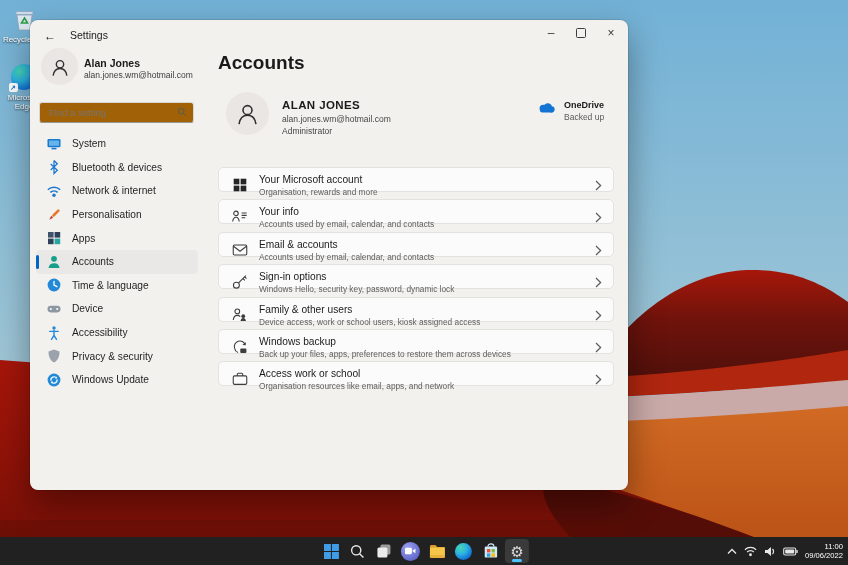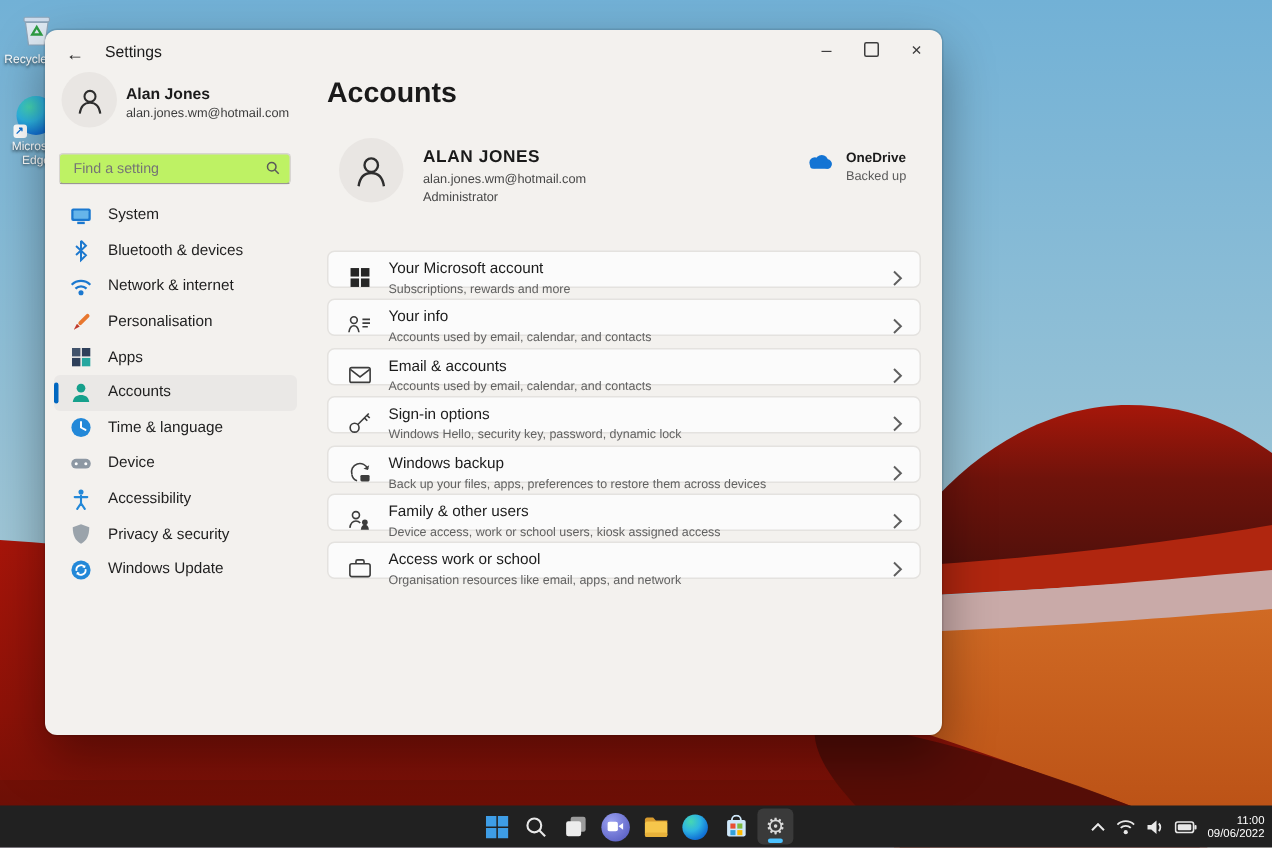--- a/index.html
+++ b/index.html
@@ -32,21 +32,21 @@
   .win-controls{position:absolute;right:2px;top:0;display:flex;}
   .win-btn{width:30px;height:25px;display:flex;align-items:center;justify-content:center;
        font-size:12px;color:#3d3d3d;}
   .max-box{width:8px;height:8px;border:1px solid #3d3d3d;border-radius:1.5px;}
 
   
   .sb-avatar{position:absolute;left:11px;top:28px;width:37px;height:37px;border-radius:50%;
        background:#e9e6e3;display:flex;align-items:center;justify-content:center;}
   .sb-name{position:absolute;left:54px;top:37px;font-size:10.5px;font-weight:bold;color:#1b1b1b;}
   .sb-email{position:absolute;left:54px;top:50px;font-size:8.5px;color:#3c3c3c;}
-  .sb-search{position:absolute;left:9px;top:82px;width:153px;height:19px;background:#bef264;
+  .sb-search{position:absolute;left:9px;top:82px;width:153px;height:19px;background:#a16207;
        border:1px solid #d8d5d2;border-bottom-color:#9a9792;border-radius:3px;}
   .sb-search input{position:absolute;left:7px;top:0;width:120px;height:17px;border:0;outline:none;
        background:transparent;font-family:"Liberation Sans",sans-serif;font-size:9.5px;color:#1b1b1b;}
   .sb-search .mag{position:absolute;right:6px;top:4px;}
   .nav{position:absolute;left:6px;top:112px;width:162px;}
   .nav-item{position:relative;height:23.6px;display:flex;align-items:center;border-radius:4px;cursor:default;}
   .nav-item .nicon{width:16px;height:16px;margin-left:10px;flex:0 0 16px;}
   .nav-item .nlabel{margin-left:10px;font-size:10.2px;color:#1f1f1f;white-space:nowrap;}
   .nav-item.selected{background:#eae8e6;}
   .nav-item .accent{display:none;}
@@ -299,21 +299,21 @@
   <div class="cards">
 
     <div class="card">
       <svg class="cicon" width="18" height="18" viewBox="0 0 20 20">
           <rect x="3" y="3" width="6.3" height="6.3" fill="#262626"></rect>
           <rect x="10.7" y="3" width="6.3" height="6.3" fill="#262626"></rect>
           <rect x="3" y="10.7" width="6.3" height="6.3" fill="#262626"></rect>
           <rect x="10.7" y="10.7" width="6.3" height="6.3" fill="#262626"></rect>
         </svg>
       <div class="ctitle">Your Microsoft account</div>
-      <div class="csub">Subscriptions, rewards and more</div>
+      <div class="csub">Organisation, rewards and more</div>
       <svg class="chev" width="7" height="11" viewBox="0 0 7 11" fill="none" stroke="#5f5f5f" stroke-width="1.3">
           <path d="M1,1 L5.6,5.5 L1,10"></path>
         </svg>
     </div>
 
     <div class="card">
       <svg class="cicon" width="18" height="18" viewBox="0 0 20 20" fill="none" stroke="#3d3d3d" stroke-width="1.2">
           <circle cx="5.5" cy="6" r="2.5"></circle>
           <path d="M1.8,15 C2.3,11.6 3.8,10.2 5.5,10.2 C7.2,10.2 8.7,11.6 9.2,15"></path>
           <path d="M11.8,5.5 H17.4 M11.8,8.2 H17.4 M11.8,10.9 H15.8"></path>
@@ -337,52 +337,52 @@
         </svg>
     </div>
 
     <div class="card">
       <svg class="cicon" width="18" height="18" viewBox="0 0 20 20" fill="none" stroke="#3d3d3d" stroke-width="1.2">
           <circle cx="6" cy="13.5" r="3.3"></circle>
           <path d="M8.4,11.1 L16.5,3 M13.3,6.2 L15.4,8.3 M15.2,4.3 L17.2,6.3"></path>
         </svg>
       <div class="ctitle">Sign-in options</div>
       <div class="csub">Windows Hello, security key, password, dynamic lock</div>
-      <svg class="chev" width="7" height="11" viewBox="0 0 7 11" fill="none" stroke="#5f5f5f" stroke-width="1.3">
-          <path d="M1,1 L5.6,5.5 L1,10"></path>
-        </svg>
-    </div>
-
-    <div class="card">
-      <svg class="cicon" width="18" height="18" viewBox="0 0 20 20">
-          <path d="M4,11.5 A6.2,6.2 0 0 1 15.8,7.6" fill="none" stroke="#3d3d3d" stroke-width="1.2"></path>
-          <path d="M16.8,4.6 L15.9,8.2 L12.6,7.2 Z" fill="#3d3d3d"></path>
-          <path d="M4,11.5 A6.2,6.2 0 0 0 7.8,16.2" fill="none" stroke="#3d3d3d" stroke-width="1.2"></path>
-          <rect x="10.3" y="11.8" width="6.8" height="4.8" rx="1" fill="#3d3d3d"></rect>
-        </svg>
-      <div class="ctitle">Windows backup</div>
-      <div class="csub">Back up your files, apps, preferences to restore them across devices</div>
       <svg class="chev" width="7" height="11" viewBox="0 0 7 11" fill="none" stroke="#5f5f5f" stroke-width="1.3">
           <path d="M1,1 L5.6,5.5 L1,10"></path>
         </svg>
     </div>
 
     <div class="card">
       <svg class="cicon" width="18" height="18" viewBox="0 0 20 20">
           <g fill="none" stroke="#3d3d3d" stroke-width="1.2">
             <circle cx="7" cy="6" r="2.6"></circle>
             <path d="M2.5,15.5 C3,11.8 4.8,10.4 7,10.4 C8.3,10.4 9.4,10.9 10.2,11.8"></path>
           </g>
           <g fill="#3d3d3d">
             <circle cx="13.6" cy="11.3" r="2.1"></circle>
             <path d="M10.6,16.8 C10.9,14.2 12.1,13.2 13.6,13.2 C15.1,13.2 16.3,14.2 16.6,16.8 Z"></path>
           </g>
         </svg>
       <div class="ctitle">Family &amp; other users</div>
       <div class="csub">Device access, work or school users, kiosk assigned access</div>
+      <svg class="chev" width="7" height="11" viewBox="0 0 7 11" fill="none" stroke="#5f5f5f" stroke-width="1.3">
+          <path d="M1,1 L5.6,5.5 L1,10"></path>
+        </svg>
+    </div>
+
+    <div class="card">
+      <svg class="cicon" width="18" height="18" viewBox="0 0 20 20">
+          <path d="M4,11.5 A6.2,6.2 0 0 1 15.8,7.6" fill="none" stroke="#3d3d3d" stroke-width="1.2"></path>
+          <path d="M16.8,4.6 L15.9,8.2 L12.6,7.2 Z" fill="#3d3d3d"></path>
+          <path d="M4,11.5 A6.2,6.2 0 0 0 7.8,16.2" fill="none" stroke="#3d3d3d" stroke-width="1.2"></path>
+          <rect x="10.3" y="11.8" width="6.8" height="4.8" rx="1" fill="#3d3d3d"></rect>
+        </svg>
+      <div class="ctitle">Windows backup</div>
+      <div class="csub">Back up your files, apps, preferences to restore them across devices</div>
       <svg class="chev" width="7" height="11" viewBox="0 0 7 11" fill="none" stroke="#5f5f5f" stroke-width="1.3">
           <path d="M1,1 L5.6,5.5 L1,10"></path>
         </svg>
     </div>
 
     <div class="card">
       <svg class="cicon" width="18" height="18" viewBox="0 0 20 20" fill="none" stroke="#3d3d3d" stroke-width="1.2">
           <rect x="2.5" y="6.5" width="15" height="9.5" rx="1.5"></rect>
           <path d="M7,6.5 V4.8 C7,4.1 7.5,3.6 8.2,3.6 H11.8 C12.5,3.6 13,4.1 13,4.8 V6.5"></path>
         </svg>

